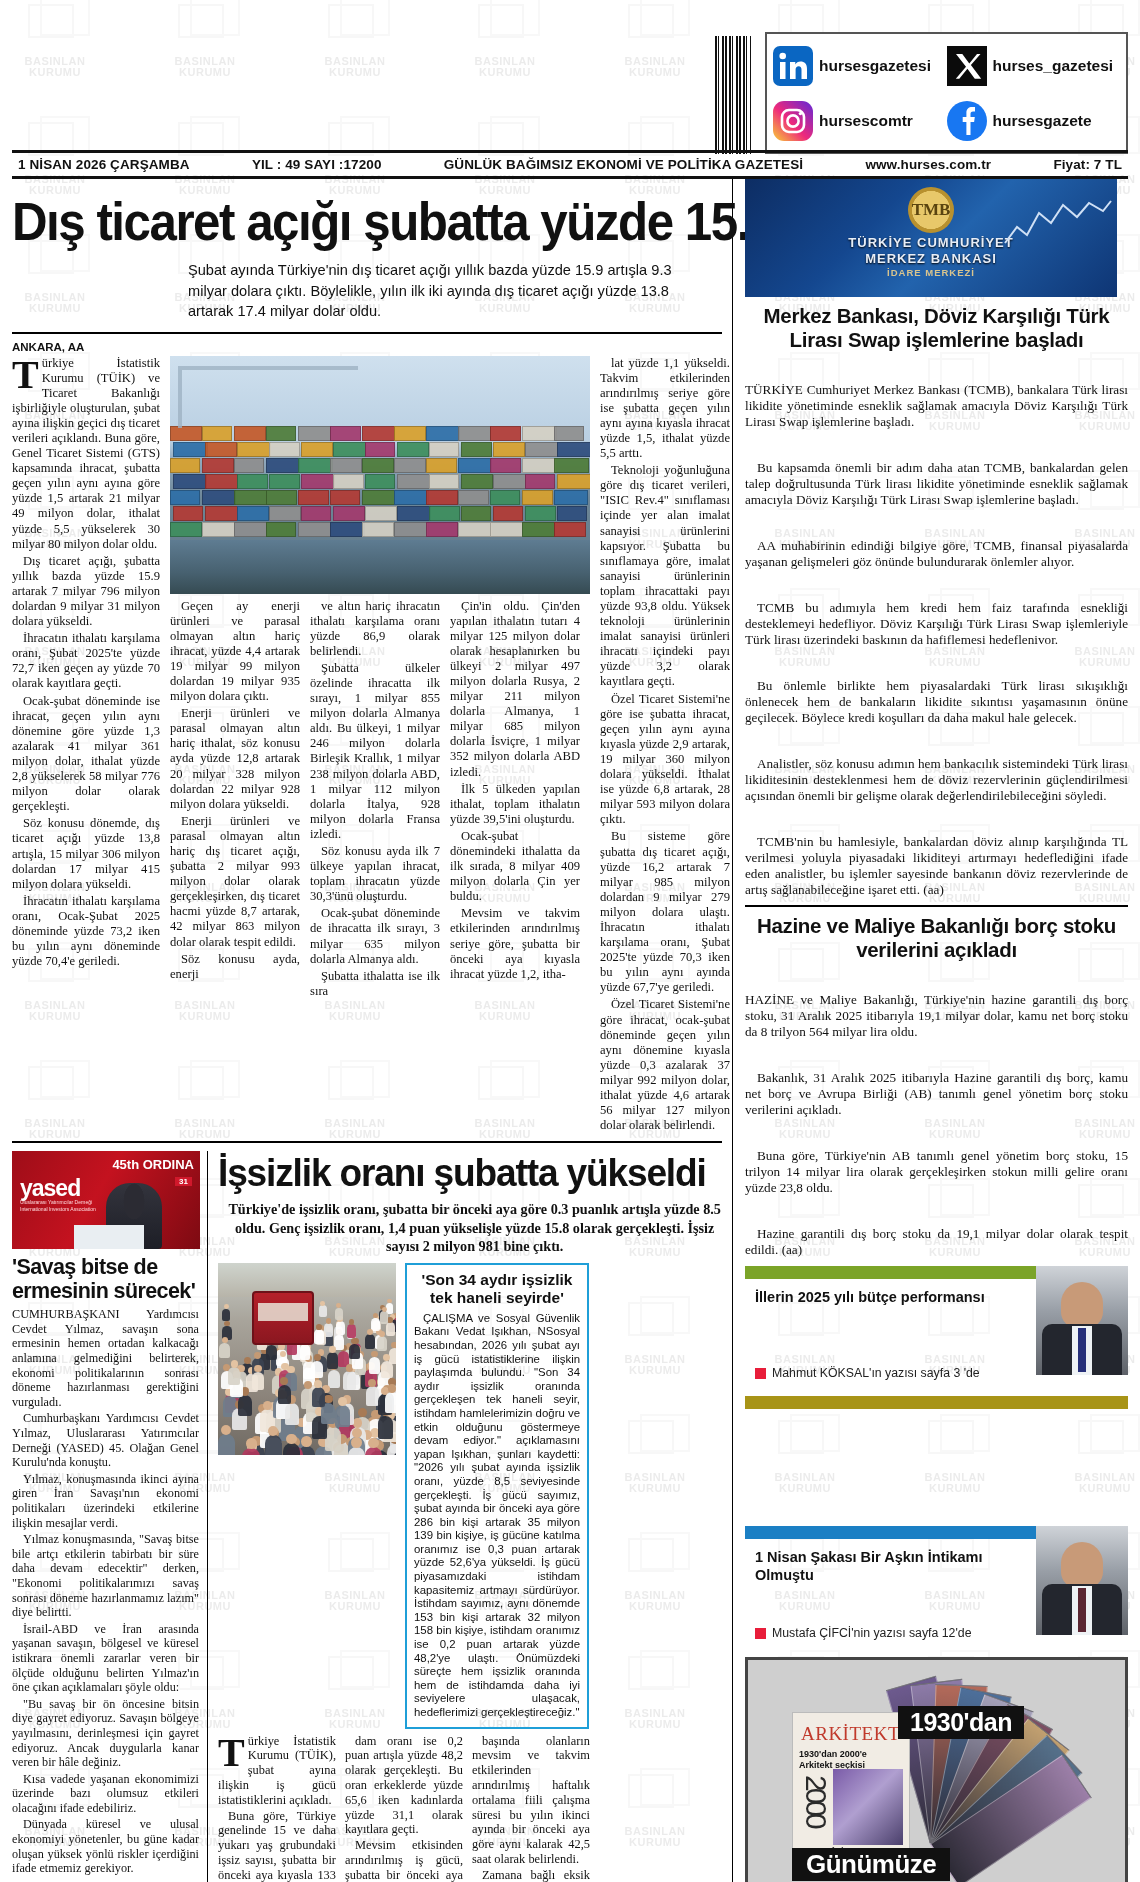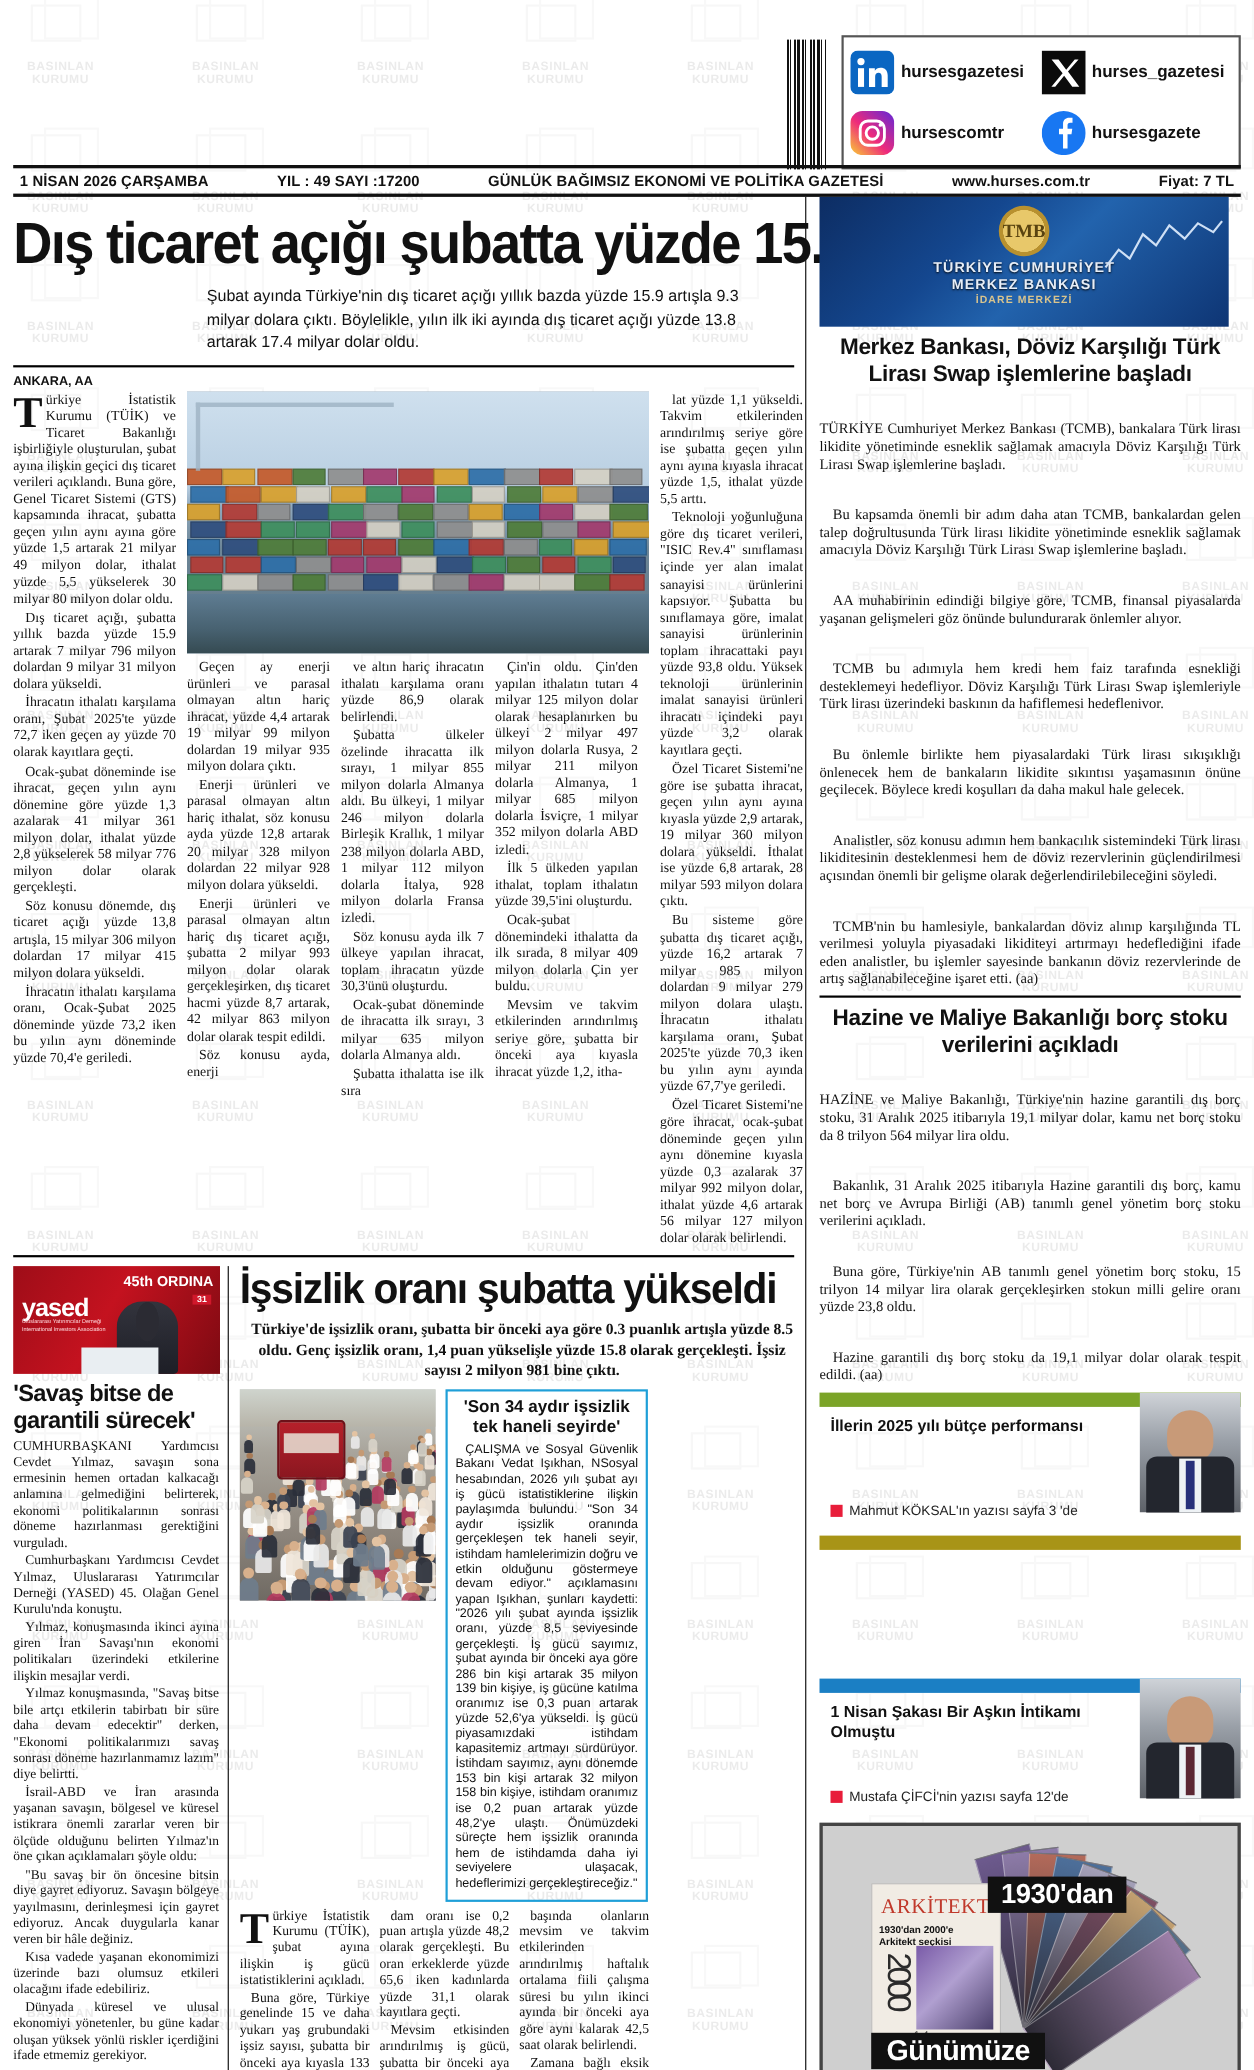--- a/index.html
+++ b/index.html
@@ -715,21 +715,21 @@
         <div class="mid-left">
           <div class="photo yasedphoto">
             <div style="position:absolute;left:8px;top:24px;color:#fff;font-family:'Liberation Sans',sans-serif;font-weight:700;font-size:23px;letter-spacing:-1px">yased</div>
             <div style="position:absolute;left:8px;top:48px;color:#ffd9dd;font-family:'Liberation Sans',sans-serif;font-size:5px;line-height:7px;width:80px">Uluslararası Yatırımcılar Derneği
 International Investors Association</div>
             <div style="position:absolute;right:6px;top:6px;color:#fff;font-family:'Liberation Sans',sans-serif;font-weight:700;font-size:13px">45th ORDINA</div>
             <div style="position:absolute;right:8px;top:26px;color:#fff;font-family:'Liberation Sans',sans-serif;font-weight:700;font-size:8px;background:#d0182b;padding:0 4px">31</div>
             <div style="position:absolute;left:94px;top:32px;width:56px;height:66px;background:radial-gradient(ellipse at 50% 28%,#2b2b33 0 26%,transparent 27%),linear-gradient(180deg,#33343d 0%,#1d1e26 100%);border-radius:24px 24px 4px 4px"></div>
             <div style="position:absolute;left:62px;top:74px;width:70px;height:26px;background:#e9eef2"></div>
           </div>
-          <div class="mid-hl">'Savaş bitse de garantili sürecek'</div>
+          <div class="mid-hl">'Savaş bitse de ermesinin sürecek'</div>
           <div class="col" id="savas-body">
               <p class="noind">CUMHURBAŞKANI Yardımcısı Cevdet Yılmaz, savaşın sona ermesinin hemen ortadan kalkacağı anlamına gelmediğini belirterek, ekonomi politikalarının sonrası döneme hazırlanması gerektiğini vurguladı.</p>
               <p>Cumhurbaşkanı Yardımcısı Cevdet Yılmaz, Uluslararası Yatırımcılar Derneği (YASED) 45. Olağan Genel Kurulu'nda konuştu.</p>
               <p>Yılmaz, konuşmasında ikinci ayına giren İran Savaşı'nın ekonomi politikaları üzerindeki etkilerine ilişkin mesajlar verdi.</p>
               <p>Yılmaz konuşmasında, "Savaş bitse bile artçı etkilerin tabirbatı bir süre daha devam edecektir" derken, "Ekonomi politikalarımızı savaş sonrası döneme hazırlanmamız lazım" diye belirtti.</p>
               <p>İsrail-ABD ve İran arasında yaşanan savaşın, bölgesel ve küresel istikrara önemli zararlar veren bir ölçüde olduğunu belirten Yılmaz'ın öne çıkan açıklamaları şöyle oldu:</p>
               <p>"Bu savaş bir ön öncesine bitsin diye gayret ediyoruz. Savaşın bölgeye yayılmasını, derinleşmesi için gayret ediyoruz. Ancak duygularla kanar veren bir hâle değiniz.</p>
               <p>Kısa vadede yaşanan ekonomimizi üzerinde bazı olumsuz etkileri olacağını ifade edebiliriz.</p>
               <p>Dünyada küresel ve ulusal ekonomiyi yönetenler, bu güne kadar oluşan yüksek yönlü riskler içerdiğini ifade etmemiz gerekiyor.</p>
             </div>

